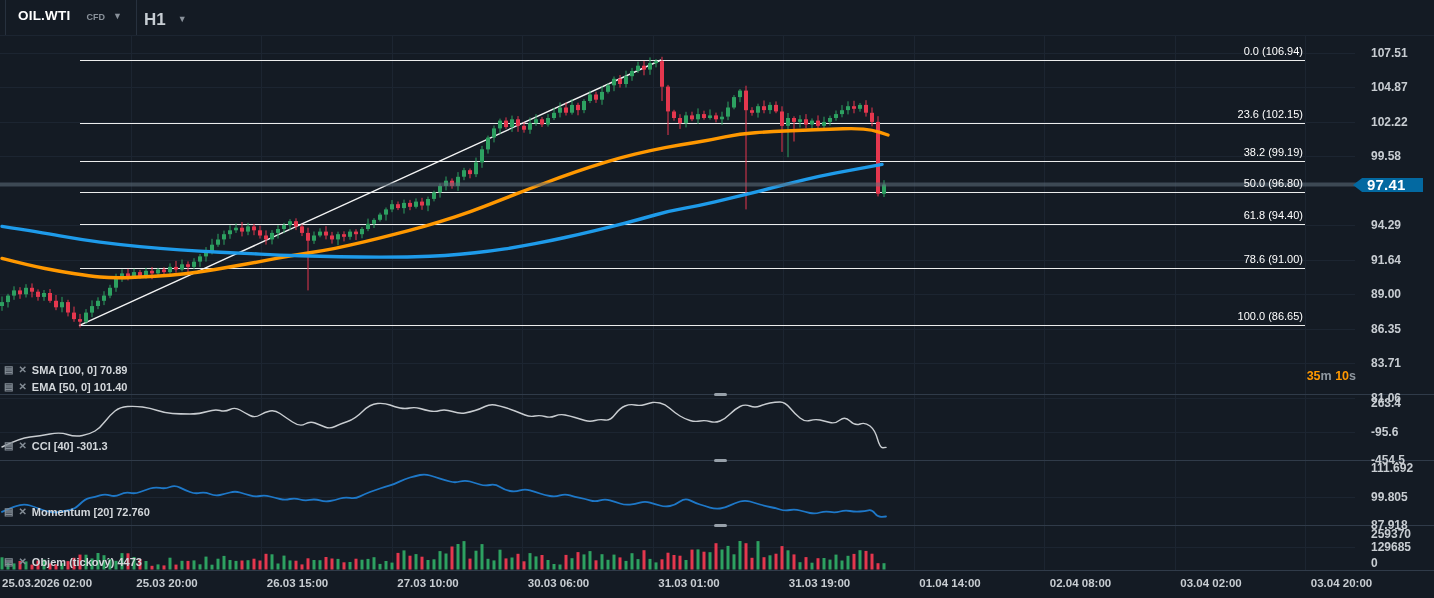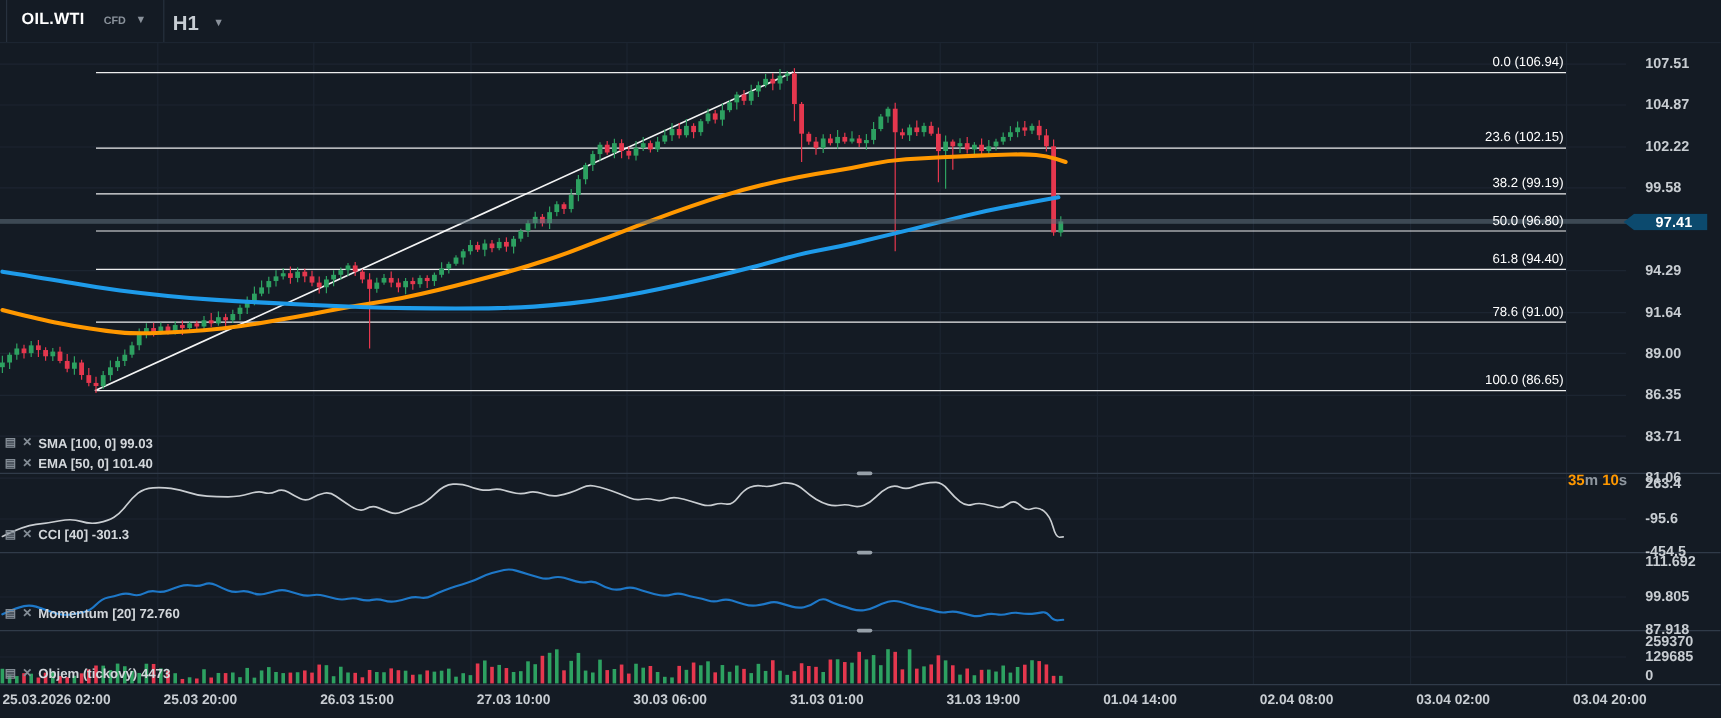--- a/index.html
+++ b/index.html
@@ -12,26 +12,26 @@
   .hdr .bline{position:absolute;left:0;top:35px;width:100%;height:1px;background:#1c2531;}
   .sym{position:absolute;left:18px;top:8px;display:flex;align-items:baseline;cursor:pointer;}
   .sym .s{color:#ffffff;font-weight:700;font-size:13.5px;letter-spacing:.2px;}
   .sym .t{color:#8a929b;font-size:9px;font-weight:700;margin-left:16px;}
   .caret{color:#8a929b;font-size:9px;margin-left:8px;position:relative;top:-1px;}
   .tf{position:absolute;left:144px;top:10px;display:flex;align-items:center;cursor:pointer;}
   .tf .v{color:#c7cdd3;font-weight:700;font-size:17px;}
   .tf .caret{margin-left:12px;}
   .lg{position:absolute;left:4px;display:flex;align-items:center;gap:5px;font-size:11px;font-weight:700;color:#d3d7db;z-index:6;white-space:nowrap;}
   .lg .ic{color:#848d96;font-size:10px;cursor:pointer;line-height:1;}
-  .cd{position:absolute;top:393px;right:78px;font-size:12.5px;font-weight:700;color:#8f979f;z-index:6;}
+  .cd{position:absolute;top:369px;right:78px;font-size:12.5px;font-weight:700;color:#8f979f;z-index:6;}
   .cd b{color:#ff9800;}
-  .badge{position:absolute;left:1353px;top:178px;width:70px;height:14px;background:#0c4a6e;
+  .badge{position:absolute;left:1353px;top:178px;width:70px;height:14px;background:#0369a1;
          clip-path:polygon(0 50%,13% 0,100% 0,100% 100%,13% 100%);
-         color:#fff;font-size:12px;font-weight:700;line-height:14px;padding-left:14px;
-         box-sizing:border-box;z-index:7;letter-spacing:.2px;text-align:center;}
+         color:#fff;font-size:15px;font-weight:700;line-height:14px;padding-left:14px;
+         box-sizing:border-box;z-index:7;letter-spacing:.2px;}
 </style>
 </head>
 <body>
 
 <div class="page">
 
   <svg id="chart" width="1434" height="598" viewBox="0 0 1434 598" style="position:absolute;top:0;left:0;">
       <g>
         <line x1="131.5" y1="35" x2="131.5" y2="570" stroke="#1c2531" stroke-width="1"></line>
         <line x1="261.5" y1="35" x2="261.5" y2="570" stroke="#1c2531" stroke-width="1"></line>
@@ -588,21 +588,21 @@
     <div class="tf">
       <span class="v">H1</span>
       <span class="caret">▼</span>
     </div>
     <div class="bline"></div>
   </div>
 
   <div class="lg" style="top:364px;">
     <span class="ic">▤</span>
     <span class="ic">✕</span>
-    <span>SMA [100, 0] 99.03</span>
+    <span>SMA [100, 0] 70.89</span>
   </div>
   <div class="lg" style="top:381px;">
     <span class="ic">▤</span>
     <span class="ic">✕</span>
     <span>EMA [50, 0] 101.40</span>
   </div>
   <div class="lg" style="top:440px;">
     <span class="ic">▤</span>
     <span class="ic">✕</span>
     <span>CCI [40] -301.3</span>

